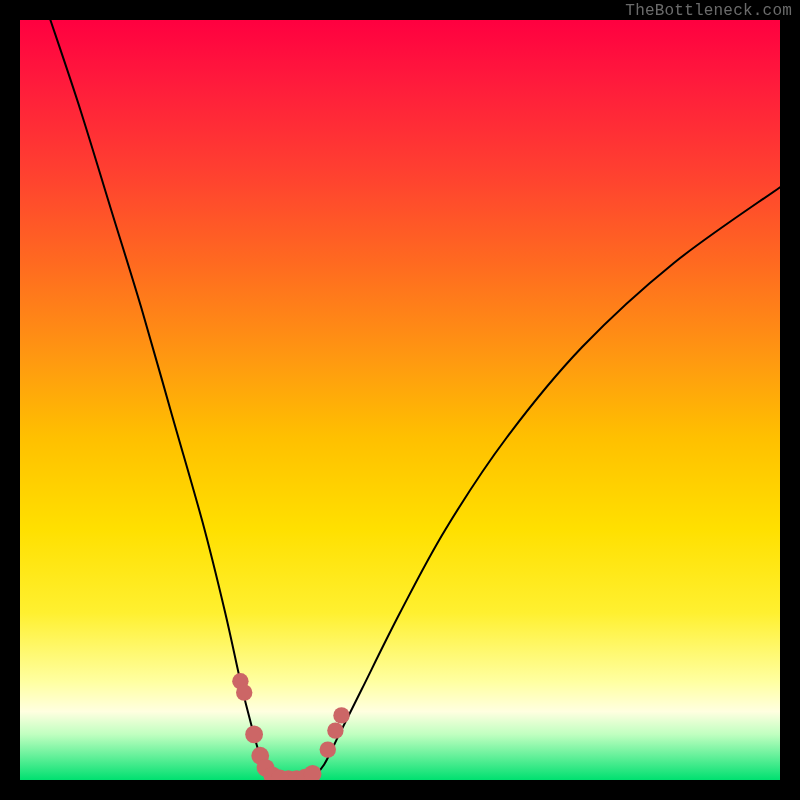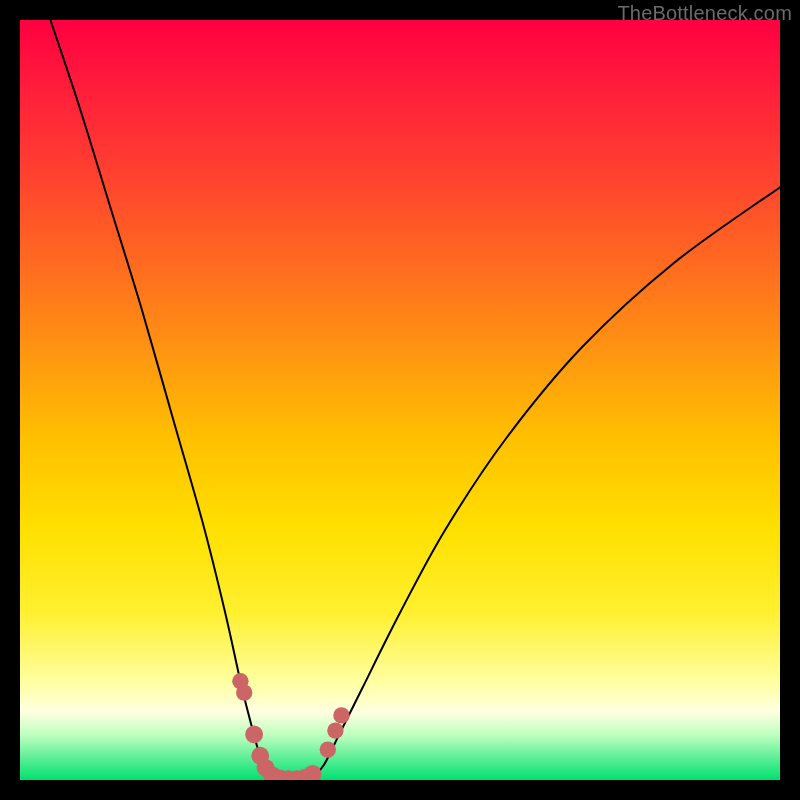--- a/index.html
+++ b/index.html
@@ -45,22 +45,22 @@
   }
   svg.curves {
     position: absolute;
     left: 0; top: 0;
     width: 760px; height: 760px;
   }
   .attribution {
     position: absolute;
     top: 2px;
     right: 8px;
-    font-family: Liberation Sans, sans-serif;
-    font-size: 20px;
+    font-family: Liberation Mono, monospace;
+    font-size: 16px;
     font-weight: 500;
     color: #6b6b6b;
     letter-spacing: 0.2px;
   }
 </style>
 </head>
 <body>
 
 <div class="frame">
   <div class="plot">

